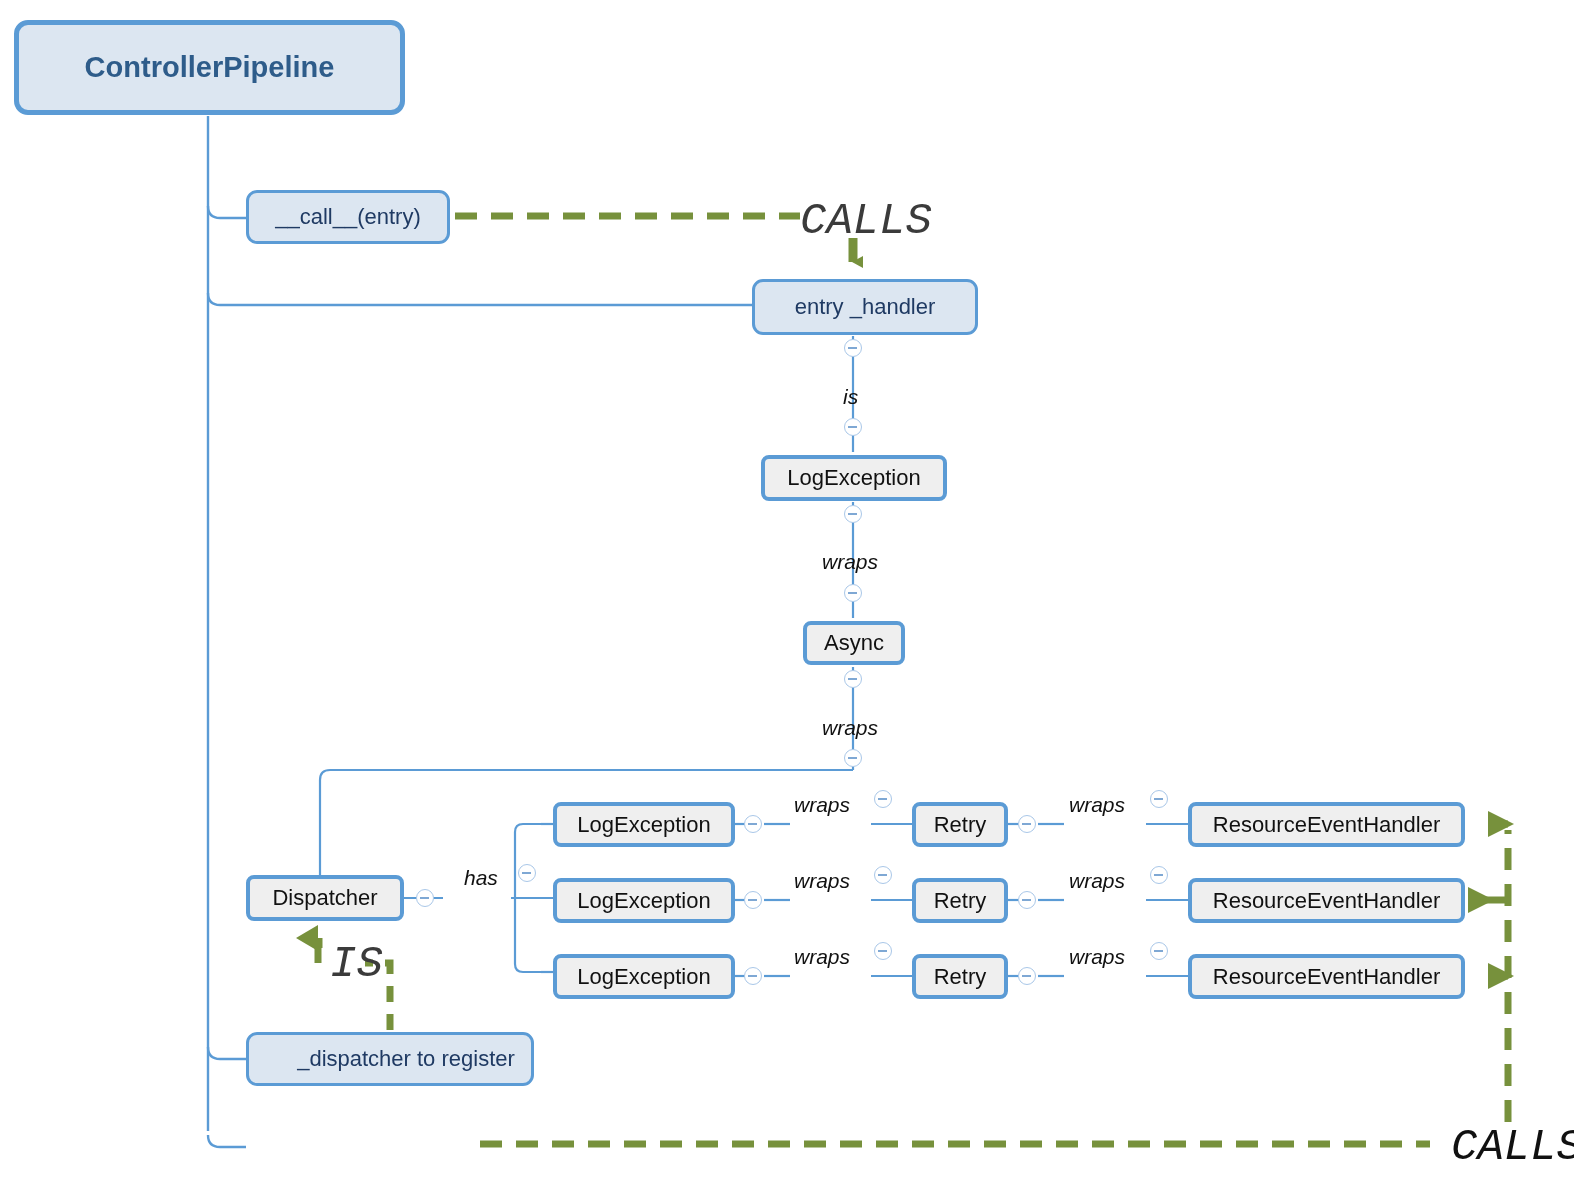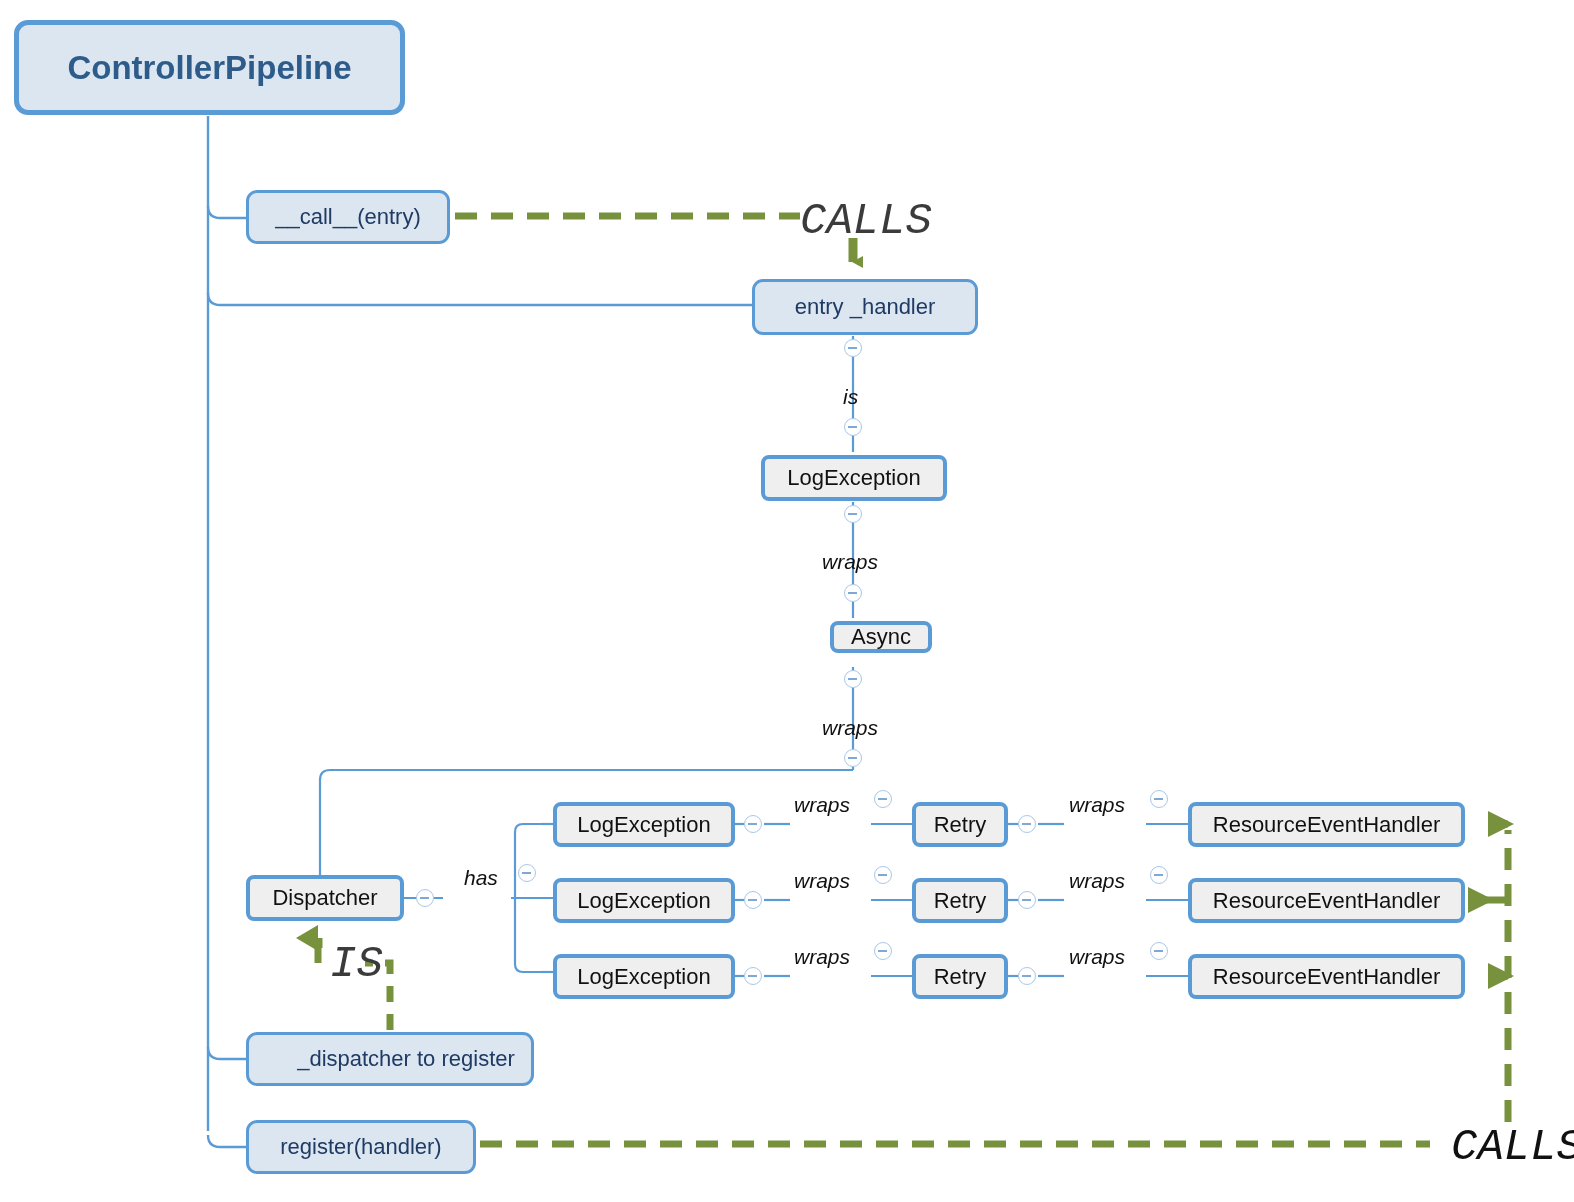--- a/index.html
+++ b/index.html
@@ -26,21 +26,21 @@
     border-radius:9px;
     color:#1f3864;
     white-space:nowrap;
     line-height:1;
   }
   .node.root{
     background:#dce6f1;
     border-width:5px;
     border-radius:14px;
     font-weight:bold;
-    font-size:33px;
+    font-size:29px;
     color:#2e5c8a;
   }
   .node.method{
     background:#dce6f1;
     border-width:3px;
     border-radius:11px;
     font-size:22px;
     color:#1f3a63;
   }
   .node.plain{
@@ -197,21 +197,21 @@
   </div>
 
   <div class="node method" style="left:752px;top:279px;width:226px;height:56px;">
     <span>entry _handler</span>
   </div>
 
   <div class="node plain" style="left:761px;top:455px;width:186px;height:46px;">
     <span>LogException</span>
   </div>
 
-  <div class="node plain" style="left:803px;top:621px;width:102px;height:32px;margin-left:27px;">
+  <div class="node plain" style="left:803px;top:621px;width:102px;height:44px;">
     <span>Async</span>
   </div>
 
   <div class="node plain" style="left:246px;top:875px;width:158px;height:46px;">
     <span>Dispatcher</span>
   </div>
 
   <div class="node plain" style="left:553px;top:802px;width:182px;height:45px;">
     <span>LogException</span>
   </div>
@@ -239,23 +239,20 @@
     <span>Retry</span>
   </div>
   <div class="node plain" style="left:1188px;top:954px;width:277px;height:45px;">
     <span>ResourceEventHandler</span>
   </div>
 
   <div class="node method" style="left:246px;top:1032px;width:288px;height:54px;padding-left:32px;">
     <span>_dispatcher to register</span>
   </div>
 
-  <div class="node method" style="left:246px;top:1120px;width:230px;height:54px;">
-    <span>register(handler)</span>
-  </div>
 
   <div class="edge-label" style="left:843px;top:386px;">
     <span>is</span>
   </div>
   <div class="edge-label" style="left:822px;top:551px;">
     <span>wraps</span>
   </div>
   <div class="edge-label" style="left:822px;top:717px;">
     <span>wraps</span>
   </div>

